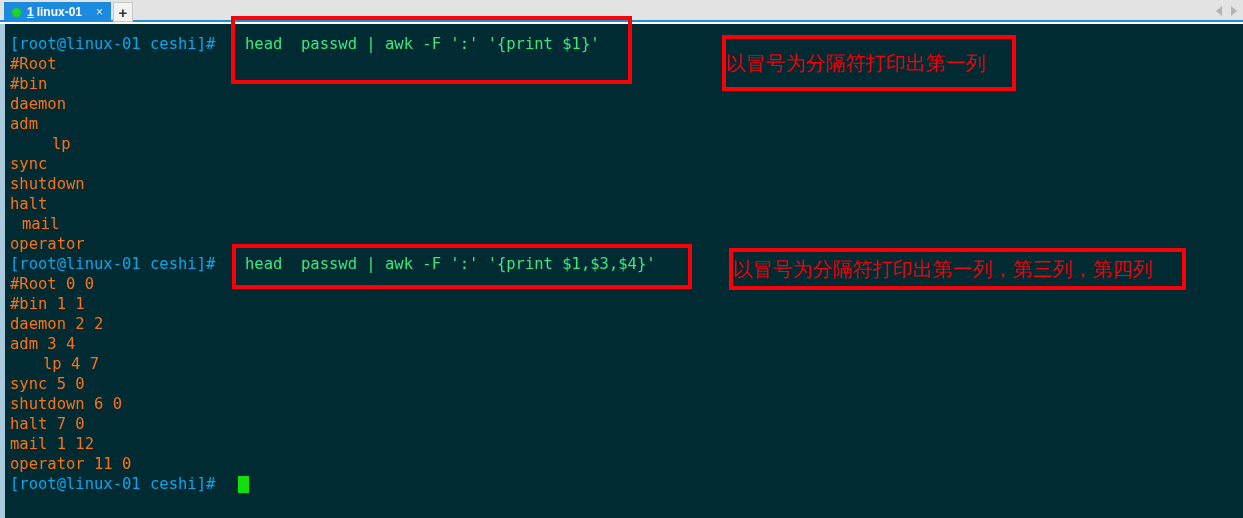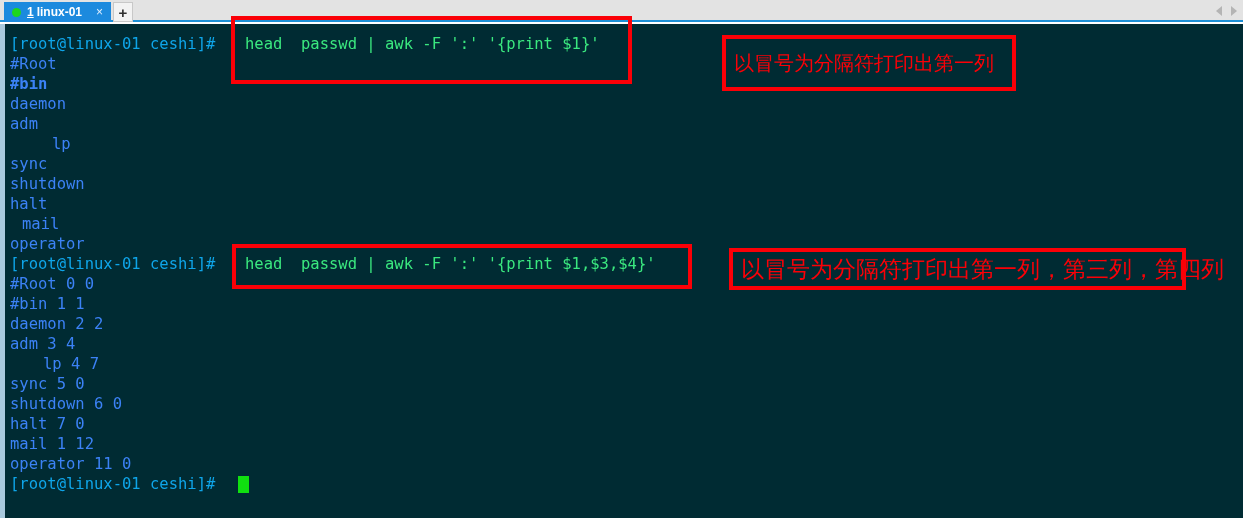--- a/index.html
+++ b/index.html
@@ -92,21 +92,21 @@
   .line {
     position: absolute;
     left: 5px;
     height: 20px;
     line-height: 20px;
     font-size: 15.5px;
     white-space: pre;
     color: #21e07a;
   }
   .line.prompt { color: #0ea5e9; }
-  .line.out    { color: #3b82f6; }
+  .line.out    { color: #f97316; }
   .cmd {
     position: absolute;
     height: 20px; line-height: 20px;
     font-size: 15.5px;
     white-space: pre;
     color: #3ae87f;
   }
   .cursor {
     position: absolute;
     width: 11px; height: 17px;
@@ -120,25 +120,24 @@
     box-sizing: border-box;
     background: transparent;
   }
   .note {
     position: absolute;
     border: 4px solid #fb0007;
     box-sizing: border-box;
     color: #fb0007;
     font-family: "DejaVu Sans", "Liberation Sans", sans-serif;
     display: flex; align-items: center;
-    padding-left: 8px;
     white-space: nowrap;
   }
   .note.n1 { font-size: 20px; }
-  .note.n2 { font-size: 23px; }
+  .note.n2 { font-size: 20px; }
 </style>
 </head>
 <body>
 
 <div class="tabbar">
   <div class="tab">
     <span class="tab-dot"></span>
     <span class="tab-num">1</span>
     <span class="tab-title">linux-01</span>
     <span class="tab-close">×</span>
@@ -151,21 +150,21 @@
 </div>
 
 <div class="term">
   <div class="term-gutter"></div>
   <div class="term-screen">
 
     <div class="line prompt" style="top:10px;">[root@linux-01 ceshi]#</div>
     <div class="cmd" style="left:240px; top:10px;">head  passwd | awk -F ':' '{print $1}'</div>
 
     <div class="line out" style="top:30px;">#Root</div>
-    <div class="line out" style="top:50px;font-weight:bold;">#bin</div>
+    <div class="line out" style="top:50px;">#bin</div>
     <div class="line out" style="top:70px;">daemon</div>
     <div class="line out" style="top:90px;">adm</div>
     <div class="line out" style="top:110px;margin-left:42px;">lp</div>
     <div class="line out" style="top:130px;">sync</div>
     <div class="line out" style="top:150px;">shutdown</div>
     <div class="line out" style="top:170px;">halt</div>
     <div class="line out" style="top:190px;margin-left:12px;">mail</div>
     <div class="line out" style="top:210px;">operator</div>
 
     <div class="line prompt" style="top:230px;">[root@linux-01 ceshi]#</div>

